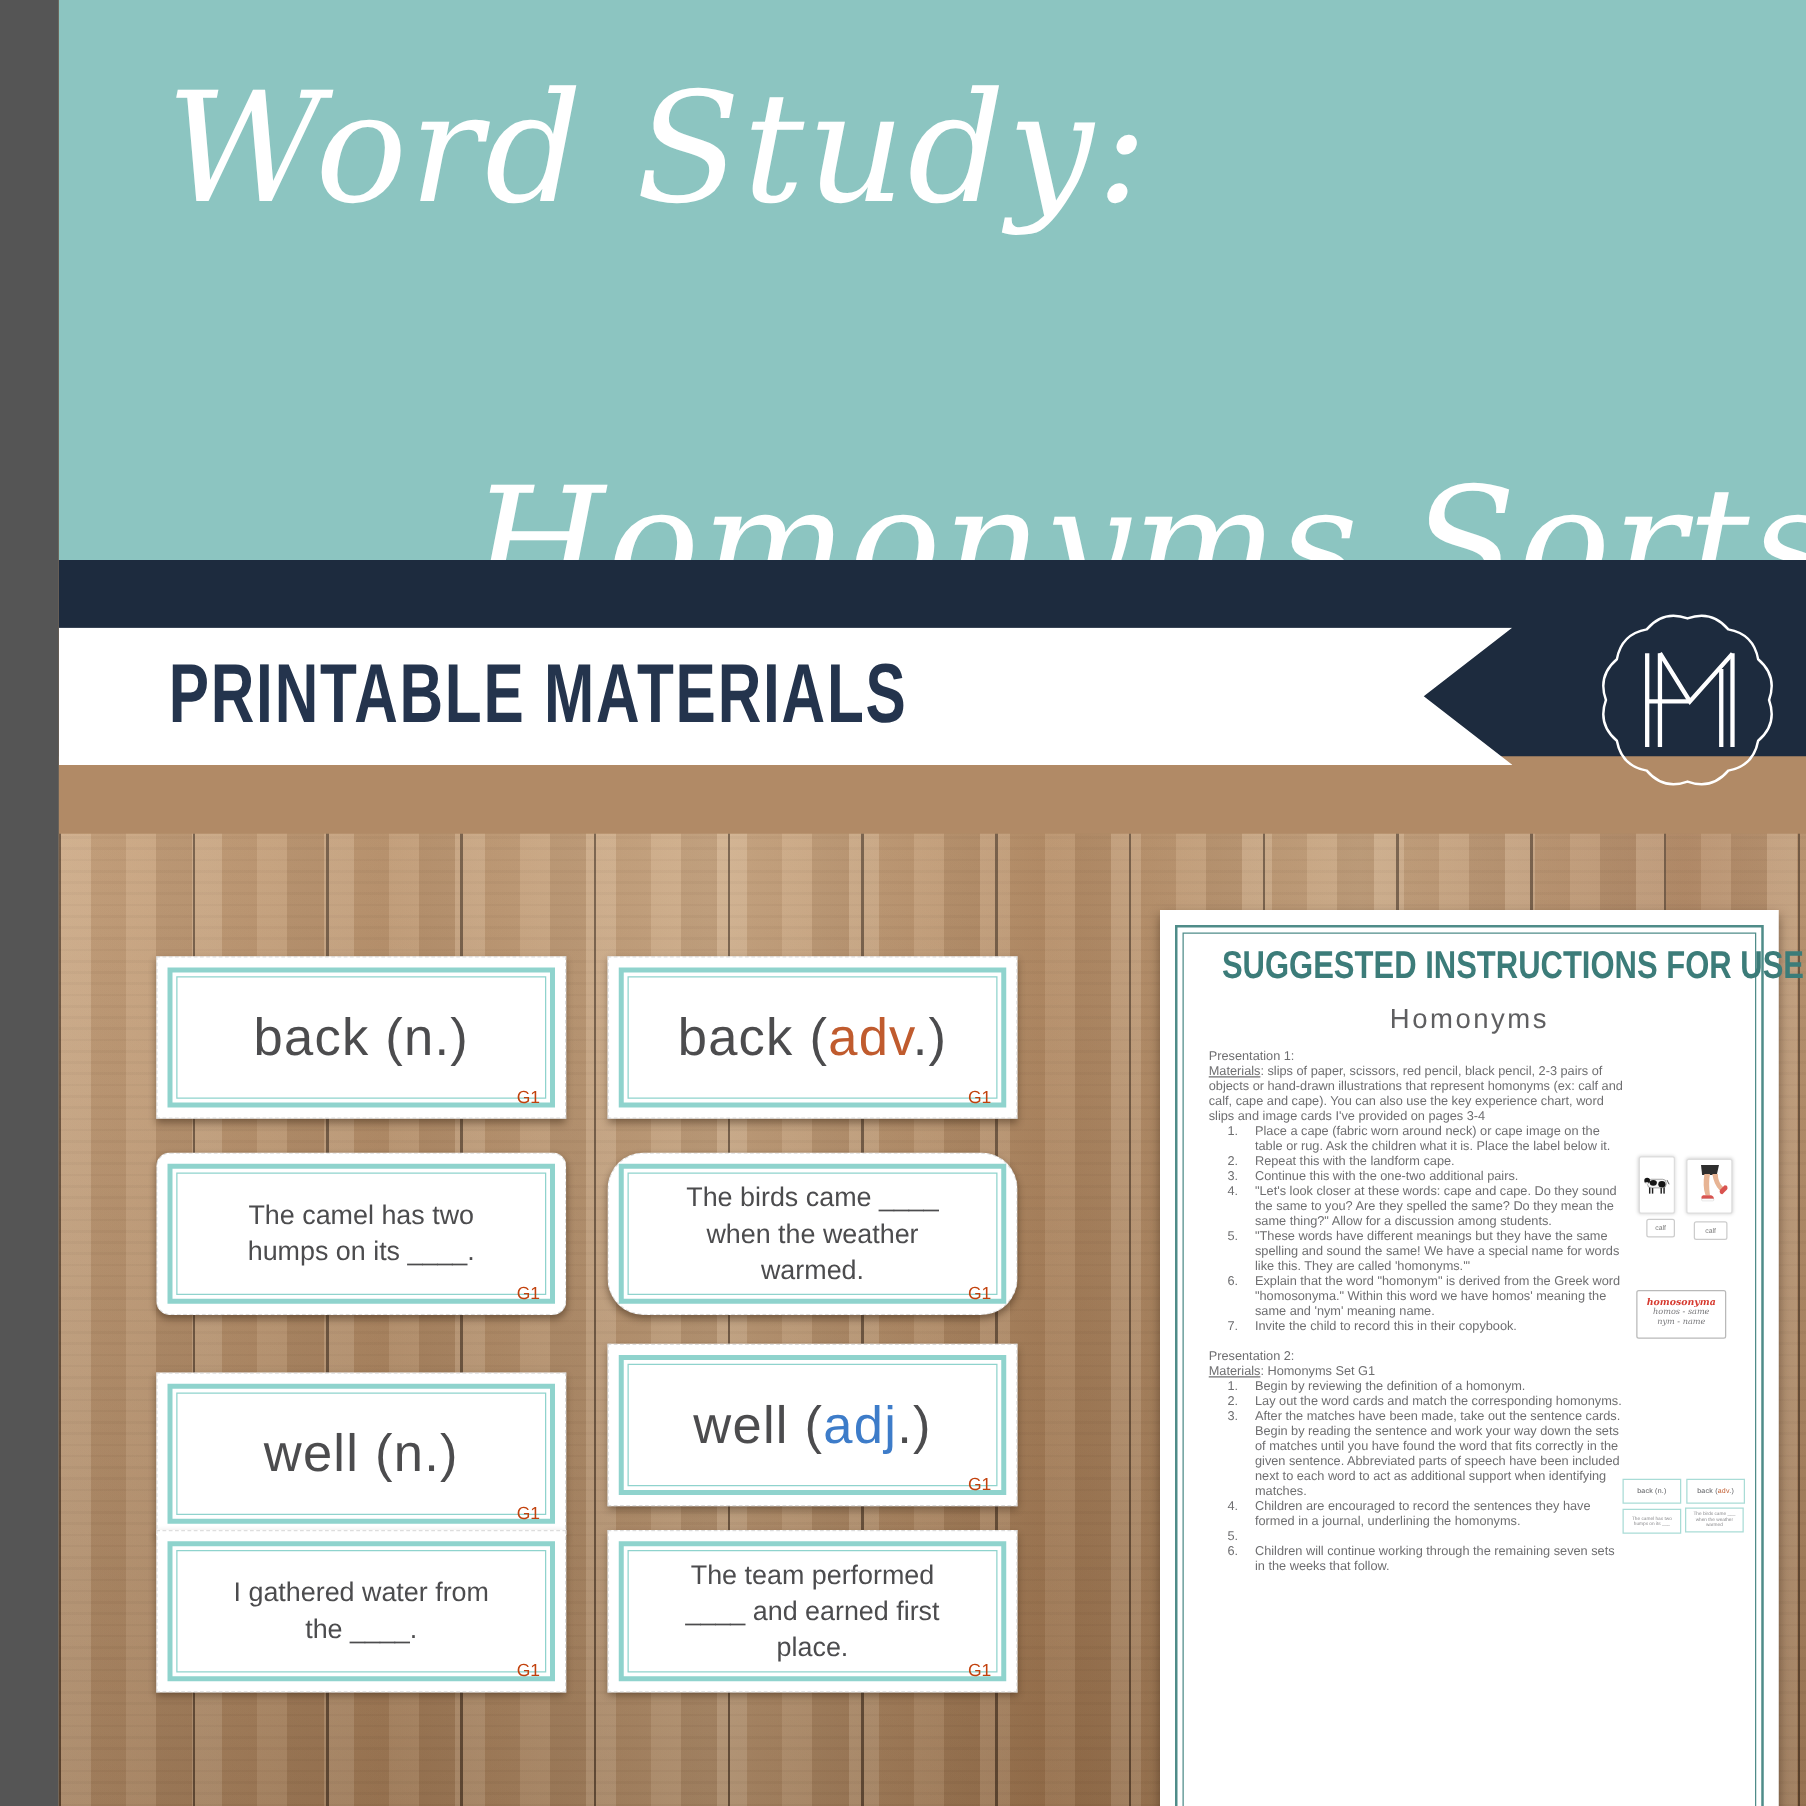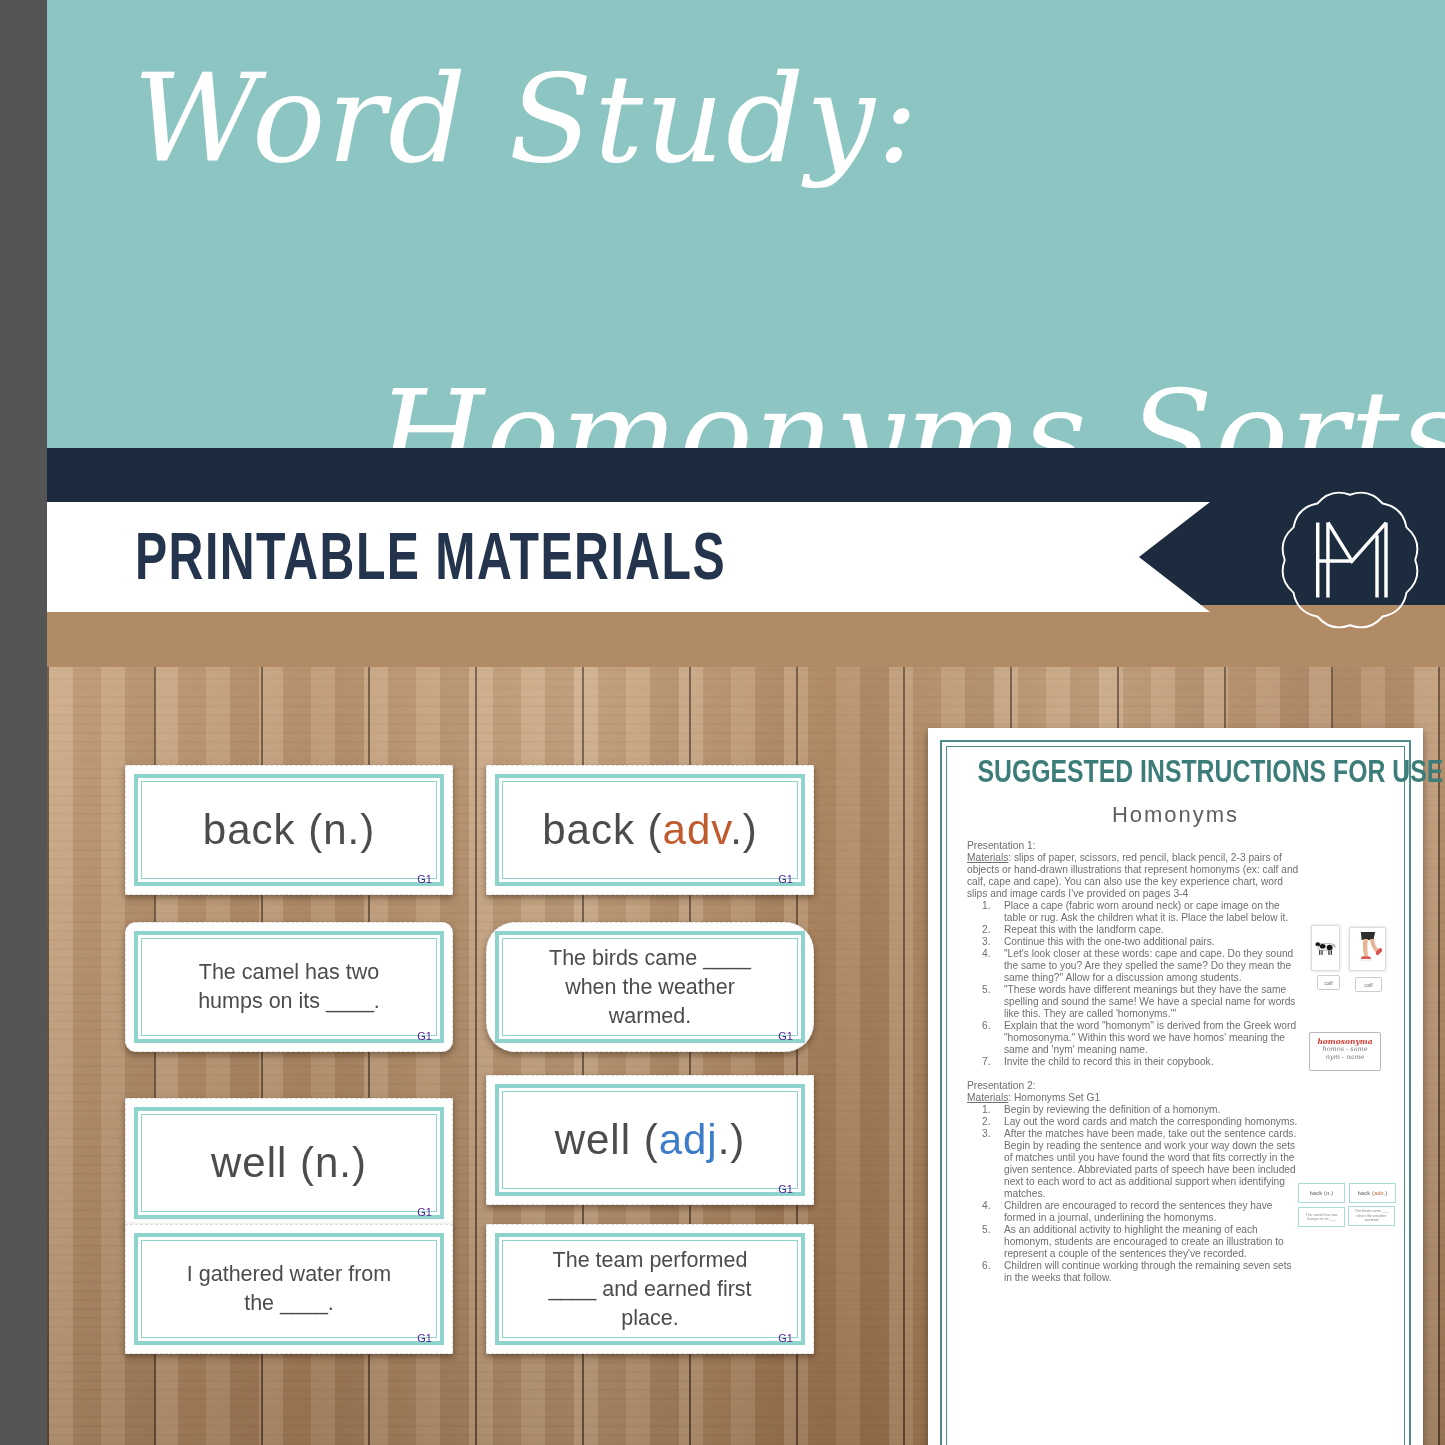--- a/index.html
+++ b/index.html
@@ -34,21 +34,21 @@
 
   
   .card{position:absolute;width:328px;height:130px;background:#ffffff;
     box-shadow:0 3px 6px rgba(46,28,13,.45);border:1px dashed rgba(200,200,200,.6);box-sizing:border-box;}
   .frameA{position:absolute;inset:8px;border:4px solid #8fd3cd;}
   .frameB{position:absolute;inset:15px;border:1px solid #8fd3cd;}
   .card-text{position:absolute;inset:18px;display:flex;align-items:center;justify-content:center;
     text-align:center;color:#4c4c4e;white-space:pre-line;}
   .card.word .card-text{font-size:42px;letter-spacing:1px;}
   .card.sentence .card-text{font-size:21.5px;line-height:29px;}
-  .card-tag{position:absolute;right:20px;bottom:9px;font-size:11px;color:#4c1d95;}
+  .card-tag{position:absolute;right:20px;bottom:9px;font-size:14px;color:#c2410c;}
 
   
   .sheet{position:absolute;left:881px;top:728px;width:495px;height:787px;background:#ffffff;
     box-shadow:0 4px 8px rgba(46,28,13,.5);}
   .sframeA{position:absolute;inset:12px;border:2px solid #4f8c89;}
   .sframeB{position:absolute;inset:18px;border:1px solid #4f8c89;}
   .sheet-title{position:absolute;top:26px;left:0;right:0;text-align:center;color:#3c7c79;
     font-weight:bold;font-size:31px;transform:scaleX(.8);white-space:nowrap;}
   .sheet-sub{position:absolute;top:74px;left:0;right:0;text-align:center;color:#5f5f61;
     font-size:22px;letter-spacing:2px;}
@@ -216,21 +216,20 @@
           <div class="sli">
             <div class="num">3.</div>
             <div class="txt">After the matches have been made, take out the sentence cards. Begin by reading the sentence and work your way down the sets of matches until you have found the word that fits correctly in the given sentence. Abbreviated parts of speech have been included next to each word to act as additional support when identifying matches.</div>
           </div>
           <div class="sli">
             <div class="num">4.</div>
             <div class="txt">Children are encouraged to record the sentences they have formed in a journal, underlining the homonyms.</div>
           </div>
           <div class="sli">
             <div class="num">5.</div>
-            <div class="txt">As an additional activity to highlight the meaning of each homonym, students are encouraged to create an illustration to represent a couple of the sentences they've recorded.</div>
           </div>
           <div class="sli">
             <div class="num">6.</div>
             <div class="txt">Children will continue working through the remaining seven sets in the weeks that follow.</div>
           </div>
         </div>
     </div>
 
     <div class="img-card" style="left:383px;top:197px;width:27px;height:44px;">
       <svg width="23" height="26" viewBox="0 0 40 30">

